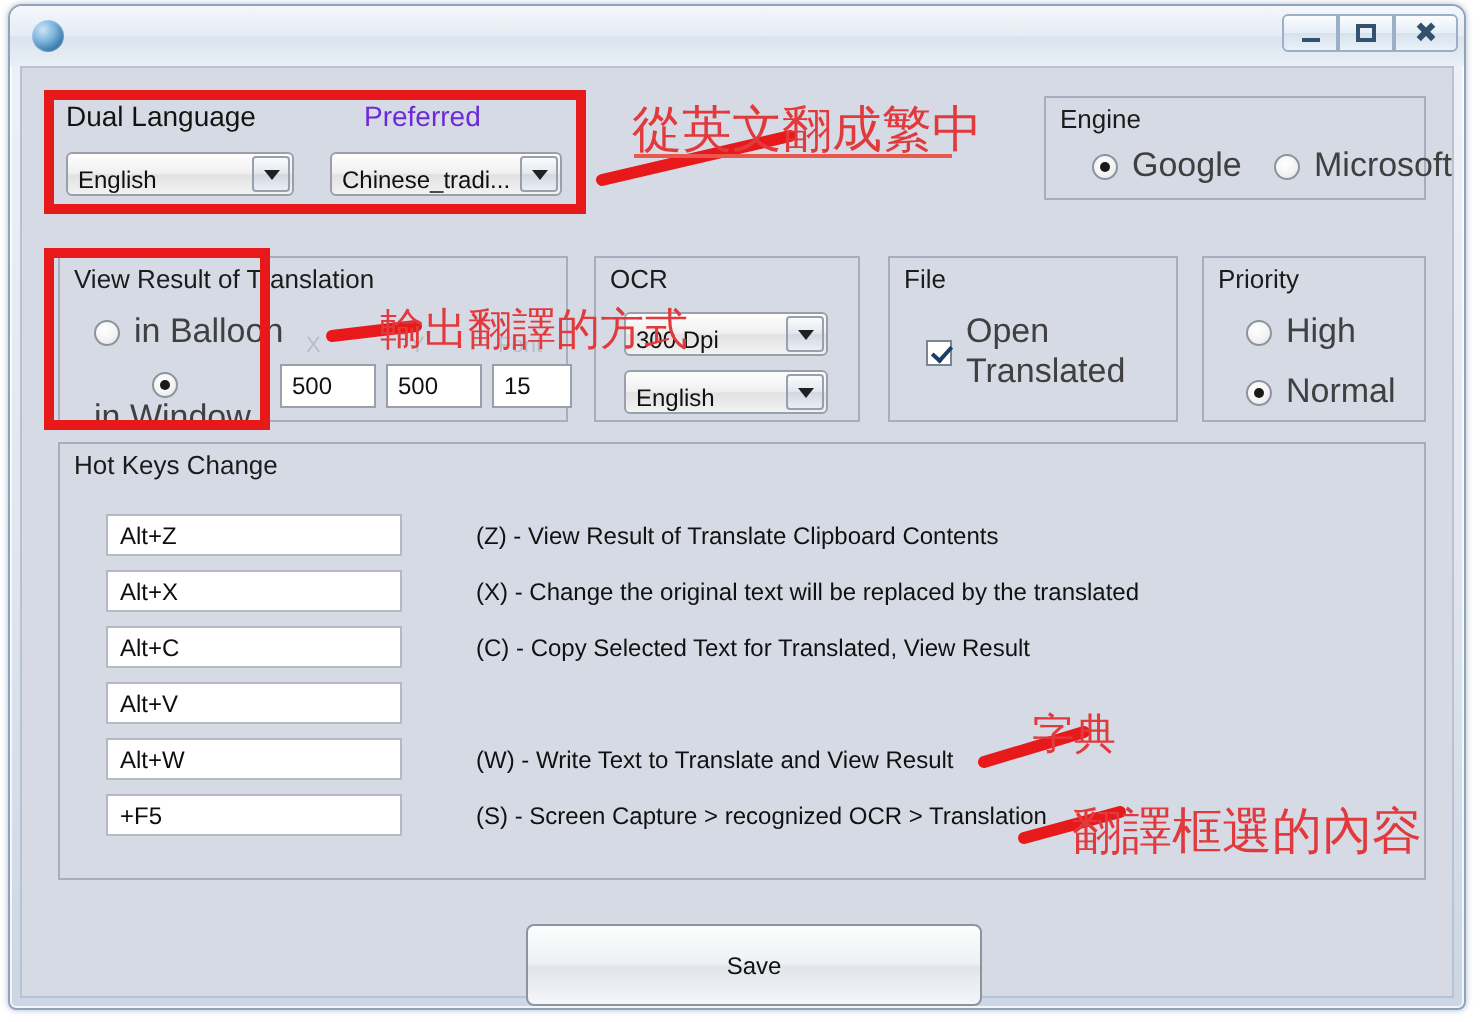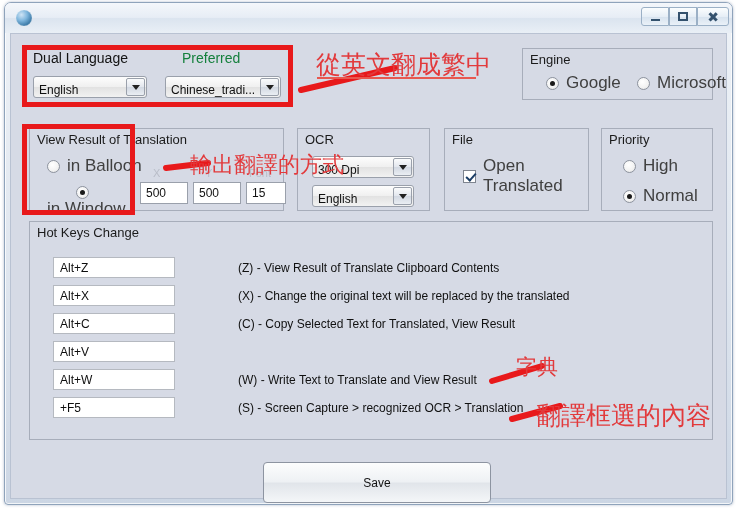--- a/index.html
+++ b/index.html
@@ -156,21 +156,21 @@
     position: absolute;
     left: 4px; top: 0px;
     width: 4px; height: 8px;
     border: solid #1b3d66;
     border-width: 0 2px 2px 0;
     transform: rotate(42deg);
   }
 
   .hk-field {
     position: absolute;
-    left: 0; width: 122px; height: 21px;
+    left: 0; width: 148px; height: 21px;
     background: #ffffff;
     border: 1px solid #b5b9c0;
     box-sizing: border-box;
     display: flex; align-items: center;
     padding-left: 6px;
     font-size: 12px; color: #0e0e0e;
   }
   .hk-desc {
     position: absolute;
     left: 185px;
@@ -225,21 +225,21 @@
       </div>
     <div class="win-btn" id="btn-close">
         <div class="gl-close">✖</div>
       </div>
   </div>
 
   <div id="client">
 
     <div class="group" style="left:18px; top:14px; width:260px; height:70px; border:none;">
       <div style="position:absolute; left:4px; top:2px; font-size:14px; color:#131313;">Dual Language</div>
-      <div style="position:absolute; left:153px; top:2px; font-size:14px; color:#15803d;">Preferred</div>
+      <div style="position:absolute; left:153px; top:2px; font-size:14px; color:#6d28d9;">Preferred</div>
 
       <div class="combo" style="left:4px; top:28px; width:114px;">
         <span>English</span>
         <span class="arrow-box"></span>
       </div>
       <div class="combo" style="left:136px; top:28px; width:116px;">
         <span>Chinese_tradi...</span>
         <span class="arrow-box"></span>
       </div>
     </div>

